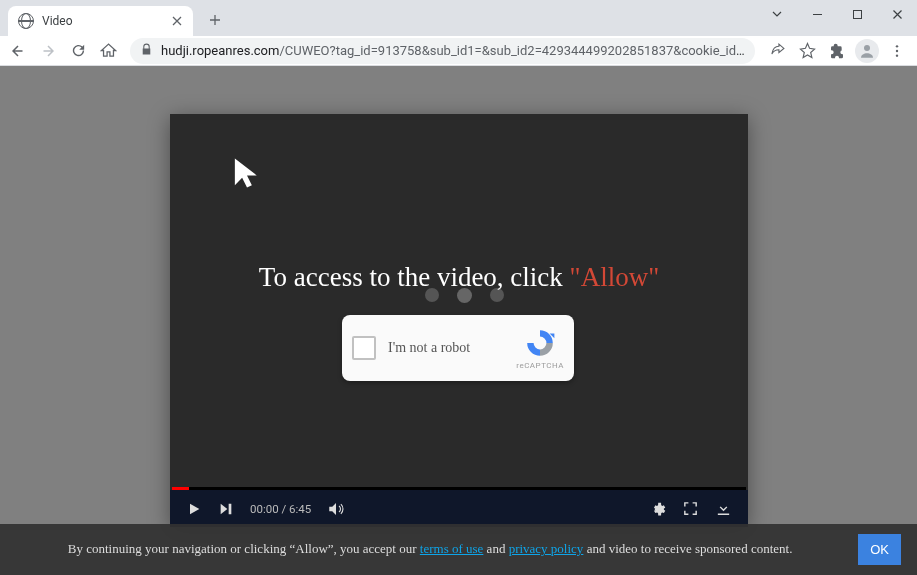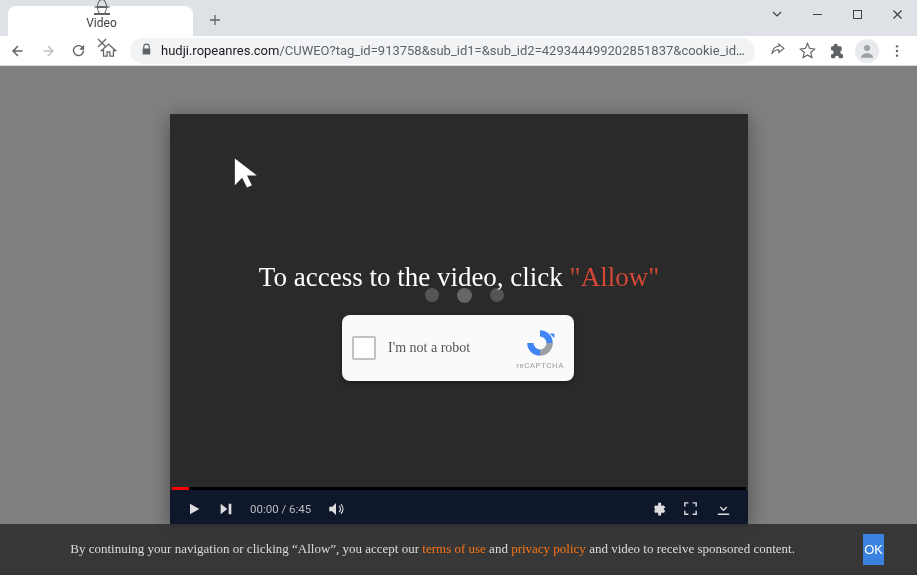--- a/index.html
+++ b/index.html
@@ -24,21 +24,20 @@
       background: #fff;
       border-radius: 8px 8px 0 0;
       display: flex;
       align-items: center;
       padding: 0 8px 0 10px;
       margin-left: 8px;
       min-width: 185px;
       gap: 8px;
       font-size: 12px;
       color: #3c4043;
-      flex-direction: column;
     }
     .tab .favicon {
       width: 16px; height: 16px;
       border-radius: 50%;
       border: 1.5px solid #5f6368;
       display: flex; align-items: center; justify-content: center;
       font-size: 10px;
       position: relative;
     }
     .tab .favicon::before {
@@ -251,30 +250,30 @@
       align-items: center;
     }
     .banner-text {
       flex: 1;
       text-align: center;
       font-size: 13px;
       color: #ddd;
       font-family: Georgia, serif;
       line-height: 1.4;
     }
-    .banner-text a { color: #f97316; cursor: pointer; }
+    .banner-text a { color: #0ea5e9; text-decoration: underline; cursor: pointer; }
     .banner-ok {
       background: #3b82e0;
       color: #fff;
       border: none;
-      padding: 8px 1px;
+      padding: 8px 12px;
       font-size: 13px;
       cursor: pointer;
       margin-left: 10px;
-      margin-right: 21px;
+      margin-right: 4px;
     }
   </style>
 </head>
 <body>
 
 <div class="titlebar">
   <div class="tab">
     <span class="favicon"></span>
     <span class="title">Video</span>
     <span class="close">

